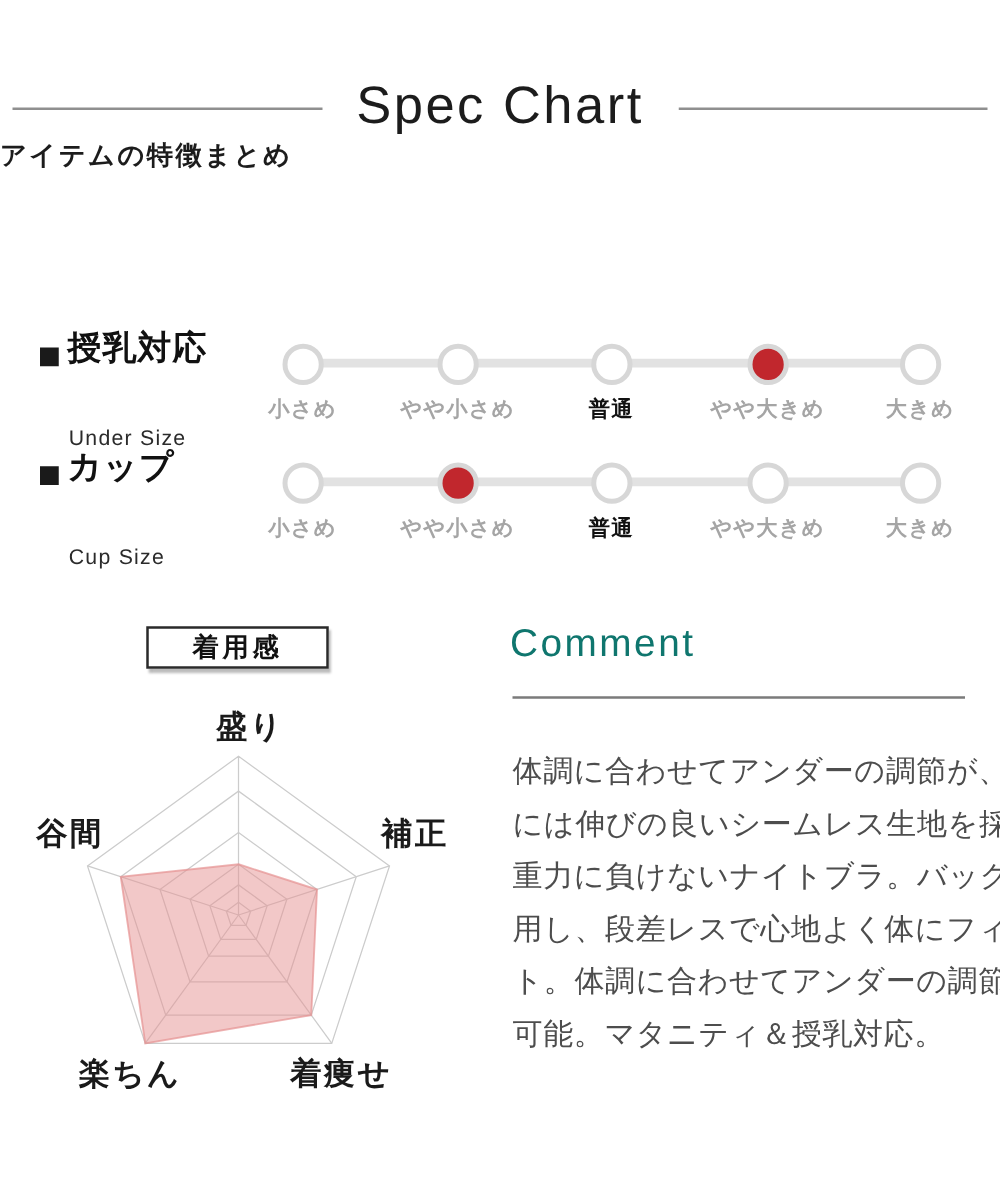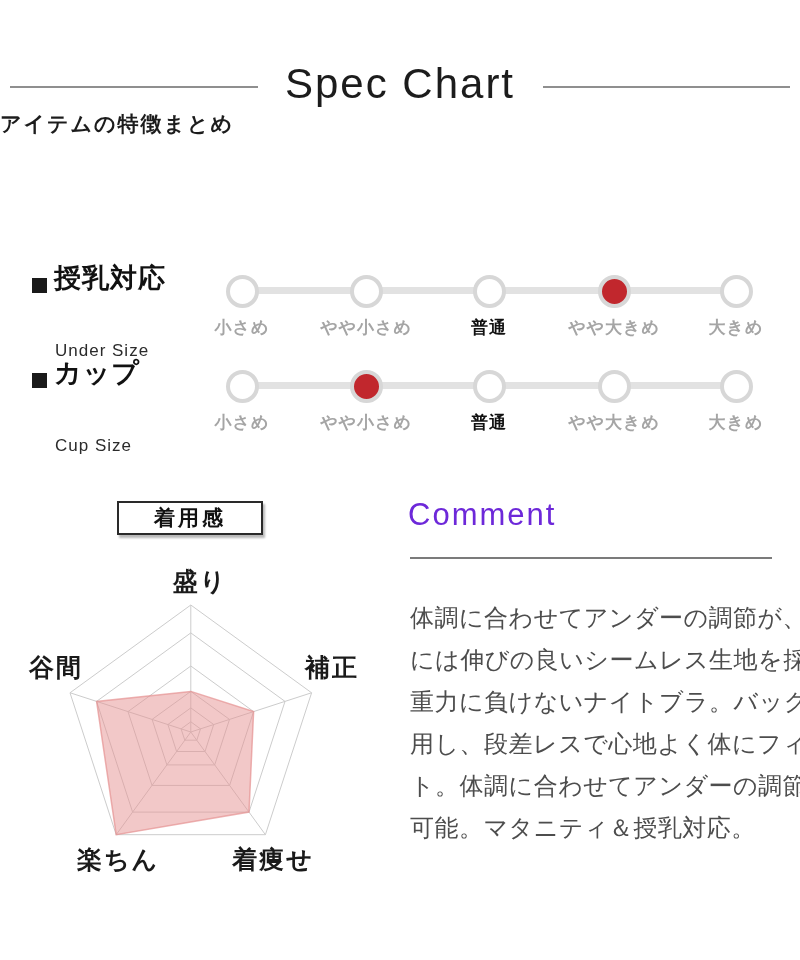--- a/index.html
+++ b/index.html
@@ -45,21 +45,21 @@
   .scale-opt.emph{color:#111;}
   
   #radar-svg{position:absolute;left:20px;top:560px;}
   .radar-label{
     position:absolute;transform:translate(-50%,-50%);
     font-size:25px;font-weight:bold;color:#1a1a1a;letter-spacing:2px;white-space:nowrap;
   }
   
   .comment-title{
     position:absolute;left:408px;top:497px;
-    font-size:31px;font-weight:300;letter-spacing:2px;color:#6d28d9;
+    font-size:31px;font-weight:300;letter-spacing:2px;color:#0f766e;
   }
   .comment-rule{position:absolute;left:410px;top:557px;width:362px;height:2px;background:#7b7b7b;}
   .comment-body{position:absolute;left:410px;top:597px;width:380px;}
   .comment-line{
     height:42px;line-height:42px;font-size:24px;color:#4d4d4d;
     letter-spacing:0.5px;white-space:nowrap;
   }
 </style>
 </head>
 <body>
@@ -128,15 +128,15 @@
     <div class="comment-line">には伸びの良いシームレス生地を採</div>
     <div class="comment-line">重力に負けないナイトブラ。バック</div>
     <div class="comment-line">用し、段差レスで心地よく体にフィッ</div>
     <div class="comment-line">ト。体調に合わせてアンダーの調節が</div>
     <div class="comment-line">可能。マタニティ＆授乳対応。</div>
   </div>
 
 <div class="radar-label" style="left: 200px; top: 581px;">盛り</div>
     <div class="radar-label" style="left: 332px; top: 667px;">補正</div>
     <div class="radar-label" style="left: 273px; top: 859px;">着痩せ</div>
-    <div class="radar-label" style="left: 118px; top: 859px;">楽ちん</div>
+    <div class="radar-label" style="left: 104px; top: 859px;">楽ちん</div>
     <div class="radar-label" style="left: 56px; top: 667px;">谷間</div>
   </div>
 
 </body></html>

